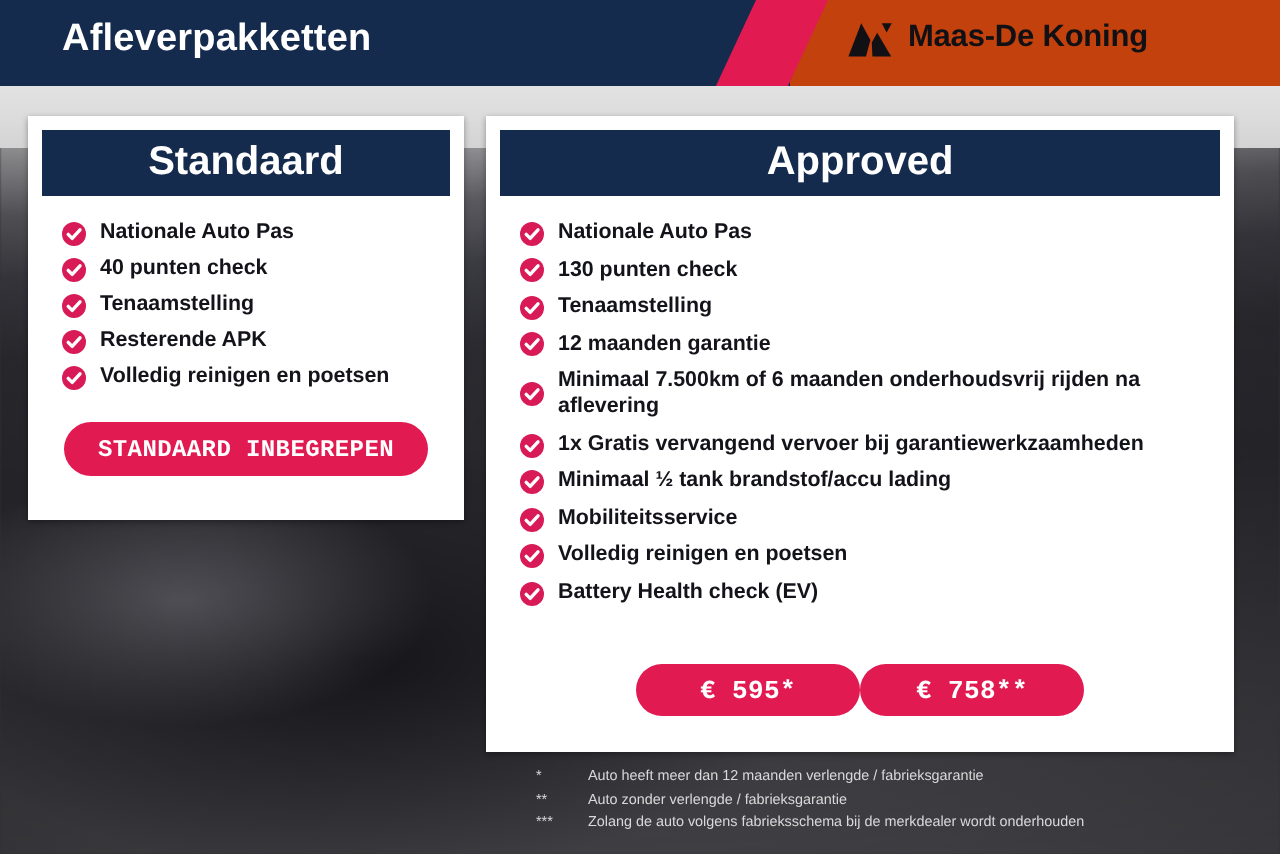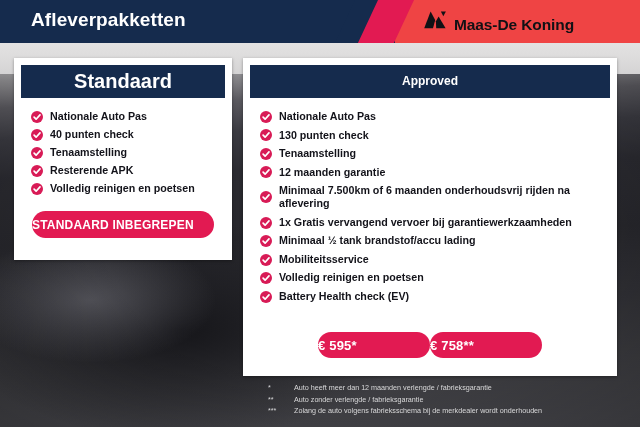--- a/index.html
+++ b/index.html
@@ -36,21 +36,21 @@
   }
   .bg-top-light {
     position: absolute; left: 0; top: 40px; width: 640px; height: 34px;
     background: linear-gradient(180deg, #e4e3e3 0%, #dcdbdb 60%, #d4d3d4 100%);
   }
 
   
   .header {
     position: absolute; left: 0; top: 0;
     width: 640px; height: 43px;
-    background: #ef4444;
+    background: #c2410c;
     overflow: hidden;
   }
   .header-navy {
     position: absolute; left: 0; top: 0;
     width: 395px; height: 43px;
     background: #152b4d;
   }
   .header-navy-slant {
     position: absolute; left: 355px; top: 0;
     width: 46px; height: 43px;
@@ -68,21 +68,21 @@
   .header-title {
     position: absolute; left: 31px; top: 9px;
     font-size: 19px;
     font-weight: bold;
     color: #ffffff;
     letter-spacing: 0.1px;
   }
   .brand {
     position: absolute; right: 66px; top: 10px;
     display: flex;
-    align-items: flex-end;
+    align-items: flex-start;
     gap: 7px;
   }
   .brand-mark { display: block; }
   .brand-name {
     font-size: 15.5px;
     font-weight: bold;
     color: #111115;
     letter-spacing: -0.1px;
   }
 
@@ -98,21 +98,21 @@
   .card-head {
     background: #152b4d;
     color: #ffffff;
     font-size: 20px;
     font-weight: bold;
     text-align: center;
     line-height: 33px;
     height: 33px;
     margin: 7px 7px 0 7px;
   }
-  .card-approved .card-head { font-size: 12px; }
+  .card-approved .card-head { font-size: 20px; }
 
   .feature-list {
     list-style: none;
     margin: 12px 0 0 0;
     padding: 0 10px 0 17px;
   }
   .feature-item {
     display: flex;
     align-items: center;
     gap: 7px;
@@ -130,22 +130,22 @@
   }
   .feature-text { padding-top: 0px; }
 
   
   .pill {
     background: #e21a52;
     color: #ffffff;
     border: none;
     border-radius: 15px;
     font-weight: bold;
-    font-family: Liberation Sans, sans-serif;
-    text-align: left;
+    font-family: Liberation Mono, monospace;
+    text-align: center;
   }
   .btn-standard {
     position: absolute;
     left: 18px; bottom: 22px;
     width: 182px; height: 27px;
     font-size: 12px;
     letter-spacing: 0.2px;
   }
   .price-row {
     position: absolute;

